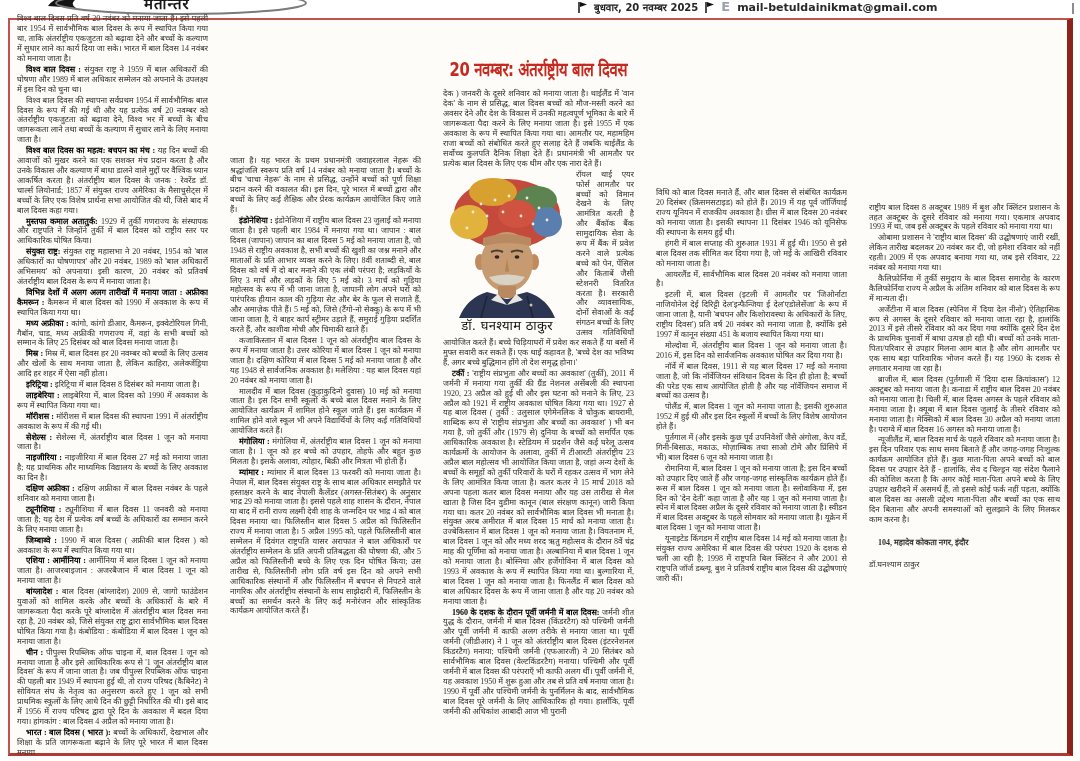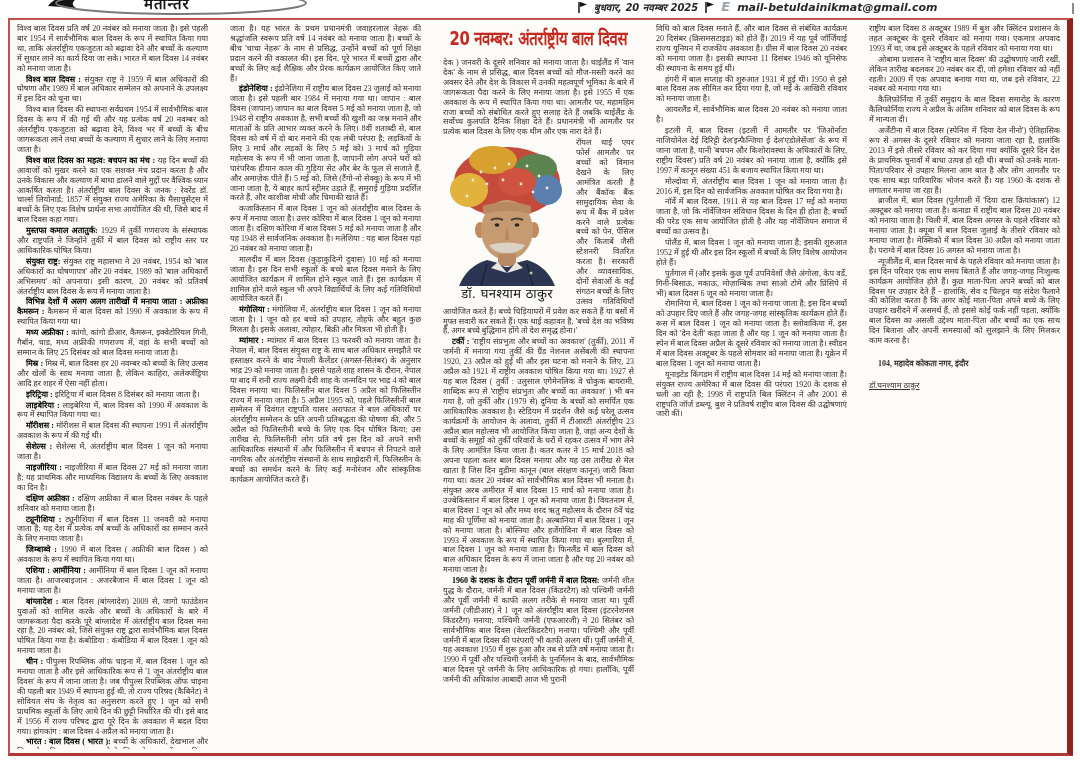--- a/index.html
+++ b/index.html
@@ -6,50 +6,50 @@
   .page{position:relative;width:1080px;height:761px;background:#ffffff;overflow:hidden;
         font-family:"Liberation Serif","DejaVu Serif",serif;}
 
   
   .topbar{position:absolute;top:0;left:0;right:0;height:28px;background:#fff;}
   .masthead-wrap{position:absolute;left:46px;top:0;width:270px;height:16px;overflow:hidden;}
   .masthead-svg{position:absolute;left:0;top:-14px;}
   .masthead-text{position:absolute;left:98px;top:-7px;font-family:"DejaVu Sans","Liberation Sans",sans-serif;
                  font-weight:bold;font-size:15px;color:#181818;letter-spacing:1px;}
   .top-right{position:absolute;left:578px;right:6px;top:0;height:16px;display:flex;align-items:center;gap:7px;
-             font-family:"DejaVu Sans","Liberation Sans",sans-serif;font-style:italic;}
+             font-family:"DejaVu Sans","Liberation Sans",sans-serif;}
   .date-text{font-weight:bold;font-size:10px;color:#262626;white-space:nowrap;transform:translateY(-1px);}
   .logo-e{font-weight:bold;font-size:13px;color:#9aa3ac;transform:translateY(-2px);}
   .email-text{font-weight:bold;font-size:11px;color:#2a2a2a;white-space:nowrap;transform:translateY(-1px);}
   .vbar{width:2px;height:11px;background:#8c8c8c;margin-left:auto;}
   .flag{transform:translateY(-1px);}
 
   
   .box{position:absolute;left:8px;right:7px;top:18px;bottom:5px;background:#fdfcf8;
        border:2px solid #c2524c;border-right:6px solid #8e221c;border-bottom:3px solid #b03a33;
-       padding:4px 7px 4px 7px;display:flex;gap:22px;box-sizing:border-box;}
+       padding:4px 7px 4px 7px;display:flex;gap:22px;box-sizing:border-box;align-items:center;}
   .col{flex:1 1 0;min-width:0;overflow:hidden;font-size:8px;line-height:9.9px;text-align:justify;
        color:#33302b;}
   .para{margin:0 0 1px 0;text-indent:9px;}
   .para.noindent{text-indent:0;}
   .para b{color:#000;}
 
   
   .headline{white-space:nowrap;overflow:hidden;margin:1px 0 7px 0;}
   .hl-inner{display:inline-block;width:128%;transform:scaleX(0.78);transform-origin:0 50%;
             font-family:"DejaVu Sans","Liberation Sans",sans-serif;font-weight:bold;
             font-size:19px;line-height:26px;color:#c5291f;text-align:center;letter-spacing:-0.5px;}
 
   
   .photo-float{float:left;width:128px;margin:2px 5px 2px 0;}
   .caption{font-family:"DejaVu Sans","Liberation Sans",sans-serif;font-weight:normal;font-size:13px;
            text-align:center;color:#141414;margin-top:0;letter-spacing:0.3px;}
 
   .footer-address{margin-top:13px;text-indent:9px;font-weight:bold;}
-  .footer-author{margin-top:12px;text-indent:0;text-decoration:underline;}
+  .footer-author{margin-top:12px;text-indent:0;}
 </style>
 </head>
 <body>
 
 <div class="page">
 
   <div class="topbar">
     <div class="masthead-wrap">
       <svg class="masthead-svg" width="270" height="32" viewBox="0 0 270 32">
         <path d="M2,20 Q10,8 40,8 Q20,16 30,22 Z" fill="#141414"></path>

